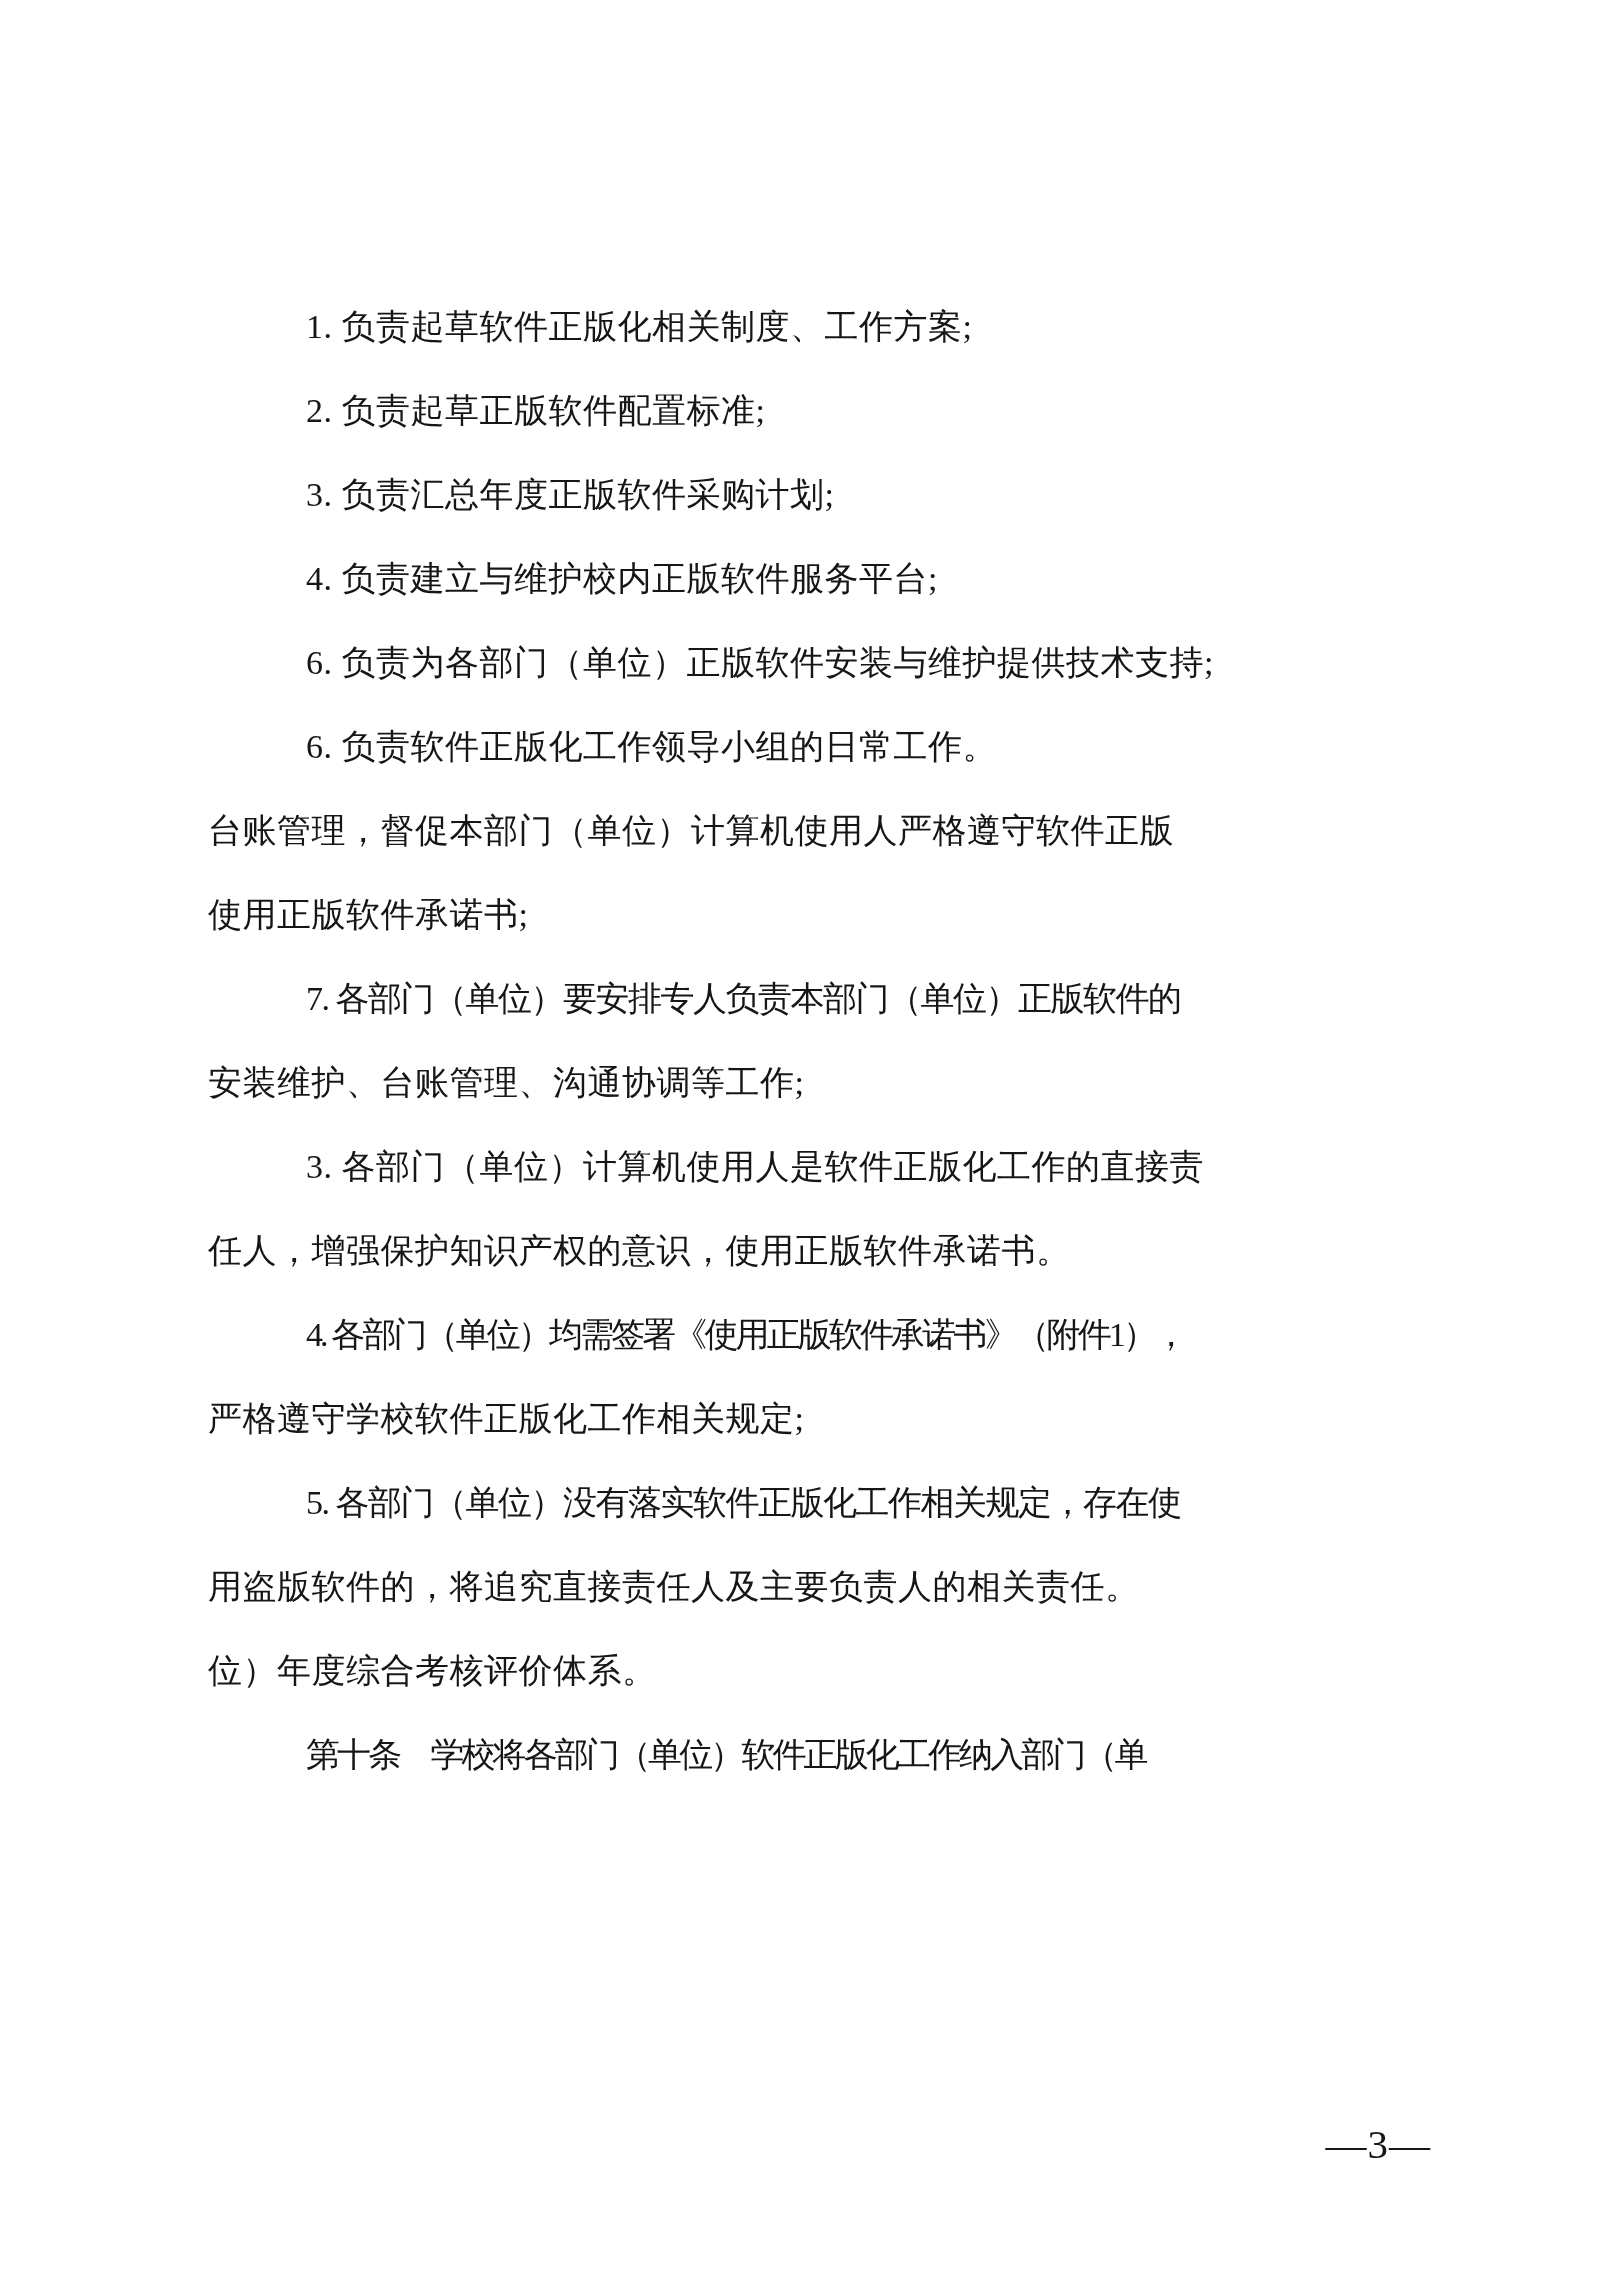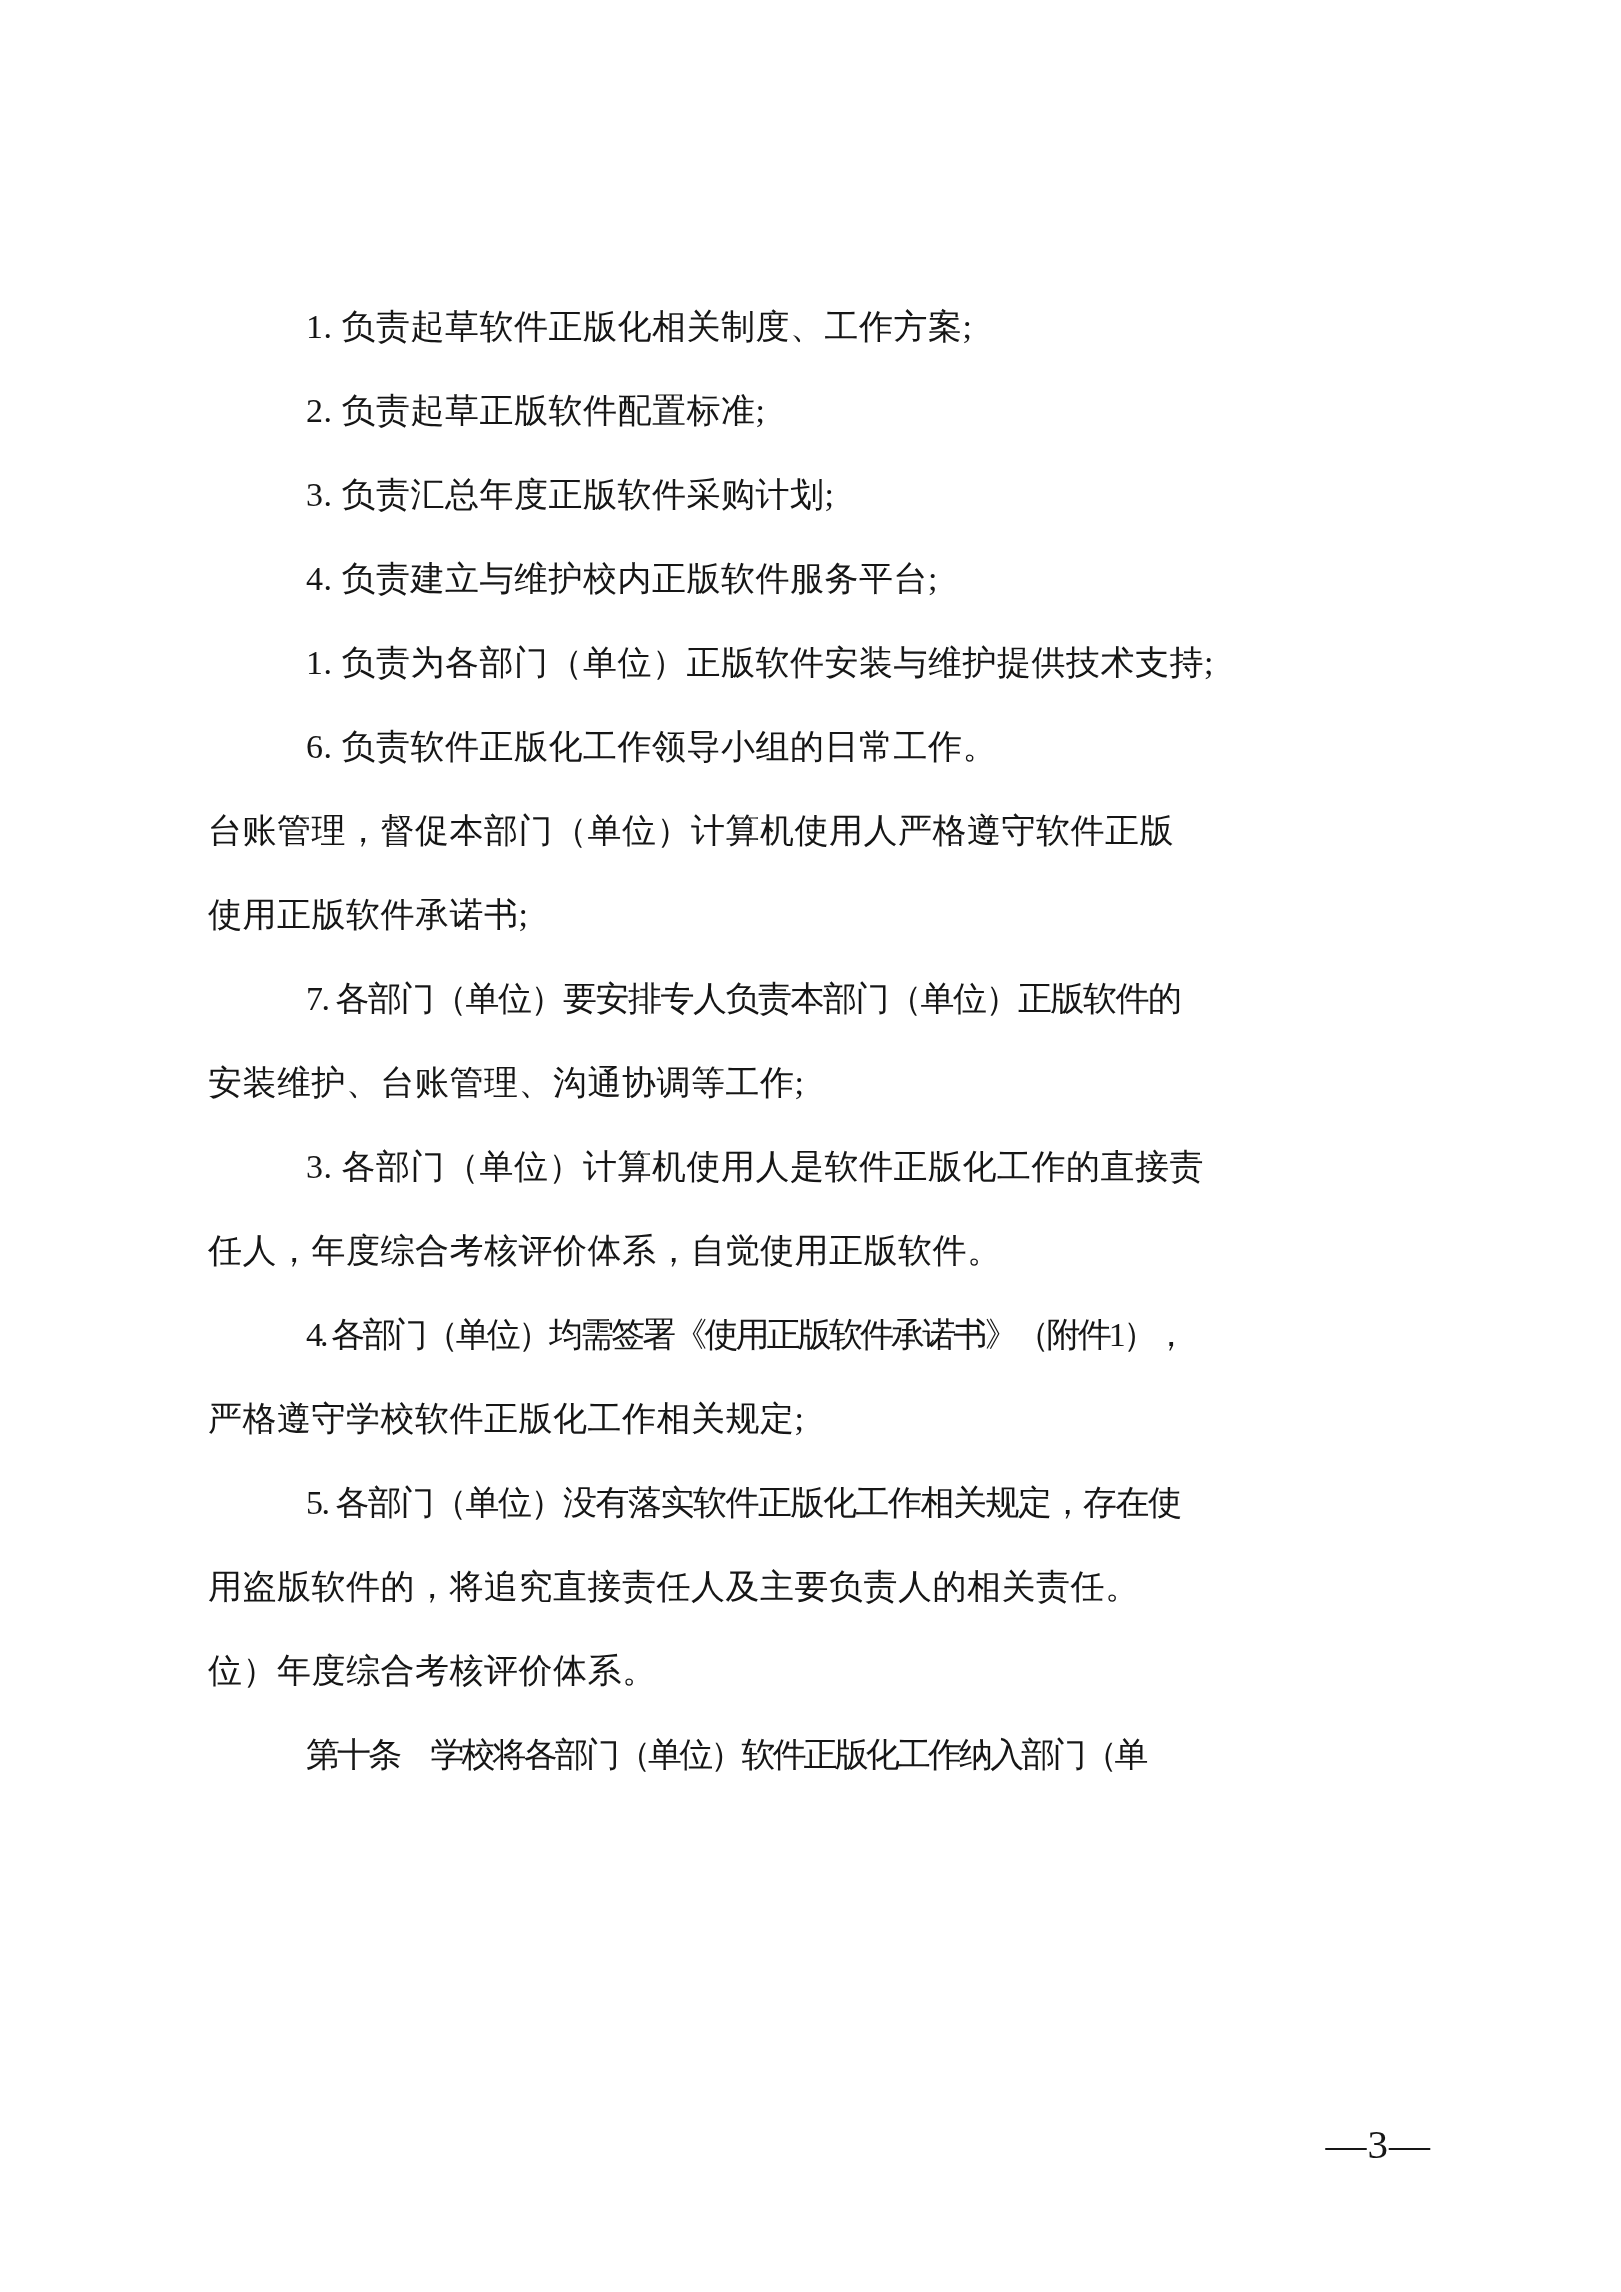--- a/index.html
+++ b/index.html
@@ -44,28 +44,28 @@
 </style>
 </head>
 <body>
 
 <div class="page">
   <div class="content">
     <div class="ln ind">1. 负责起草软件正版化相关制度、工作方案;</div>
     <div class="ln ind">2. 负责起草正版软件配置标准;</div>
     <div class="ln ind">3. 负责汇总年度正版软件采购计划;</div>
     <div class="ln ind">4. 负责建立与维护校内正版软件服务平台;</div>
-    <div class="ln ind">1. 负责为各部门（单位）正版软件安装与维护提供技术支持;</div>
+    <div class="ln ind">6. 负责为各部门（单位）正版软件安装与维护提供技术支持;</div>
     <div class="ln ind">6. 负责软件正版化工作领导小组的日常工作。</div>
     <div class="ln">台账管理，督促本部门（单位）计算机使用人严格遵守软件正版</div>
     <div class="ln">使用正版软件承诺书;</div>
     <div class="ln ind t15">7. 各部门（单位）要安排专人负责本部门（单位）正版软件的</div>
     <div class="ln">安装维护、台账管理、沟通协调等工作;</div>
     <div class="ln ind">3. 各部门（单位）计算机使用人是软件正版化工作的直接责</div>
-    <div class="ln">任人，年度综合考核评价体系，自觉使用正版软件。</div>
+    <div class="ln">任人，增强保护知识产权的意识，使用正版软件承诺书。</div>
     <div class="ln ind t3">4. 各部门（单位）均需签署《使用正版软件承诺书》（附件1），</div>
     <div class="ln">严格遵守学校软件正版化工作相关规定;</div>
     <div class="ln ind t15">5. 各部门（单位）没有落实软件正版化工作相关规定，存在使</div>
     <div class="ln">用盗版软件的，将追究直接责任人及主要负责人的相关责任。</div>
     <div class="ln">位）年度综合考核评价体系。</div>
     <div class="ln ind t3">第十条　学校将各部门（单位）软件正版化工作纳入部门（单</div>
   </div>
   <div class="page-number">—3—</div>
 </div>
 

